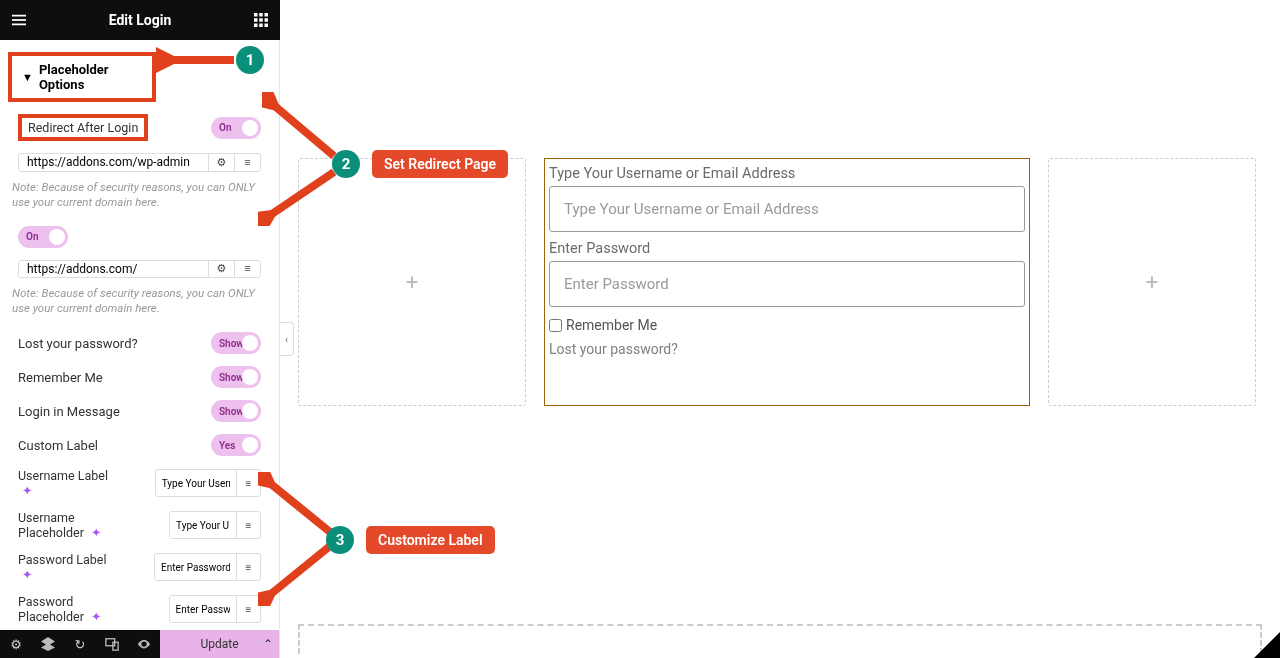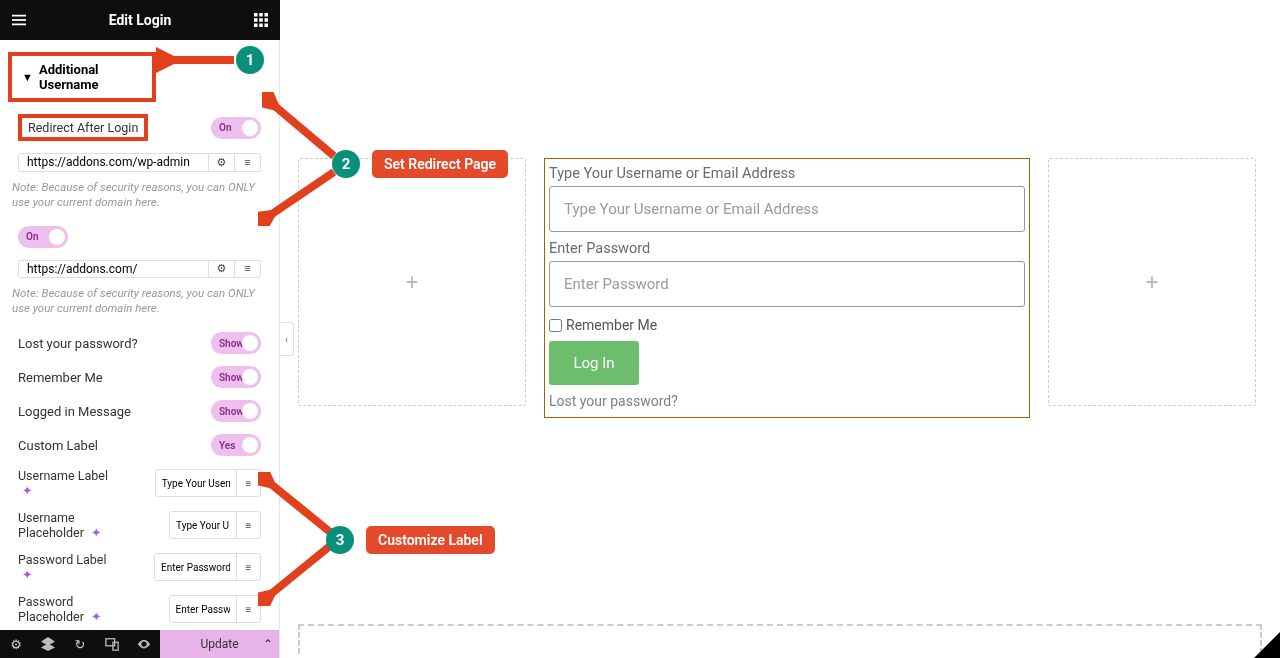--- a/index.html
+++ b/index.html
@@ -75,21 +75,21 @@
             <rect x="6" y="12" width="4" height="4"></rect>
             <rect x="12" y="12" width="4" height="4"></rect>
           </svg>
       </div>
     </div>
 
     <div class="sidebar">
 
       <div class="acc">
         <span class="caret">▼</span>
-        <span>Additional Username</span>
+        <span>Placeholder Options</span>
       </div>
 
       <div class="opt-row">
         <span class="highlight-label">Redirect After Login</span>
         <div class="toggle">
           <span class="lbl">On</span>
             <span class="knob"></span>
         </div>
       </div>
       <div class="input-row">
@@ -120,21 +120,21 @@
           </div>
       </div>
       <div class="opt-row">
         <span>Remember Me</span>
         <div class="toggle">
             <span class="lbl">Show</span>
             <span class="knob"></span>
           </div>
       </div>
       <div class="opt-row">
-        <span>Logged in Message</span>
+        <span>Login in Message</span>
         <div class="toggle">
             <span class="lbl">Show</span>
             <span class="knob"></span>
           </div>
       </div>
       <div class="opt-row">
         <span>Custom Label</span>
         <div class="toggle">
             <span class="lbl">Yes</span>
             <span class="knob"></span>
@@ -207,23 +207,20 @@
             <span>Type Your Username or Email Address</span>
           </div>
         <div class="fld-label">Enter Password</div>
         <div class="fld">
             <span>Enter Password</span>
           </div>
         <div class="chk">
             <input type="checkbox" style="">
             <span>Remember Me</span>
           </div>
-        <div class="btn">
-            <span>Log In</span>
-          </div>
         <div class="lost">Lost your password?</div>
       </div>
 
       <div class="placeholder-col" style="width:208px;">+</div>
     </div>
     <div class="dashed-bottom"></div>
   </div>
 </div>
 
 <div class="collapse-handle">‹</div>

